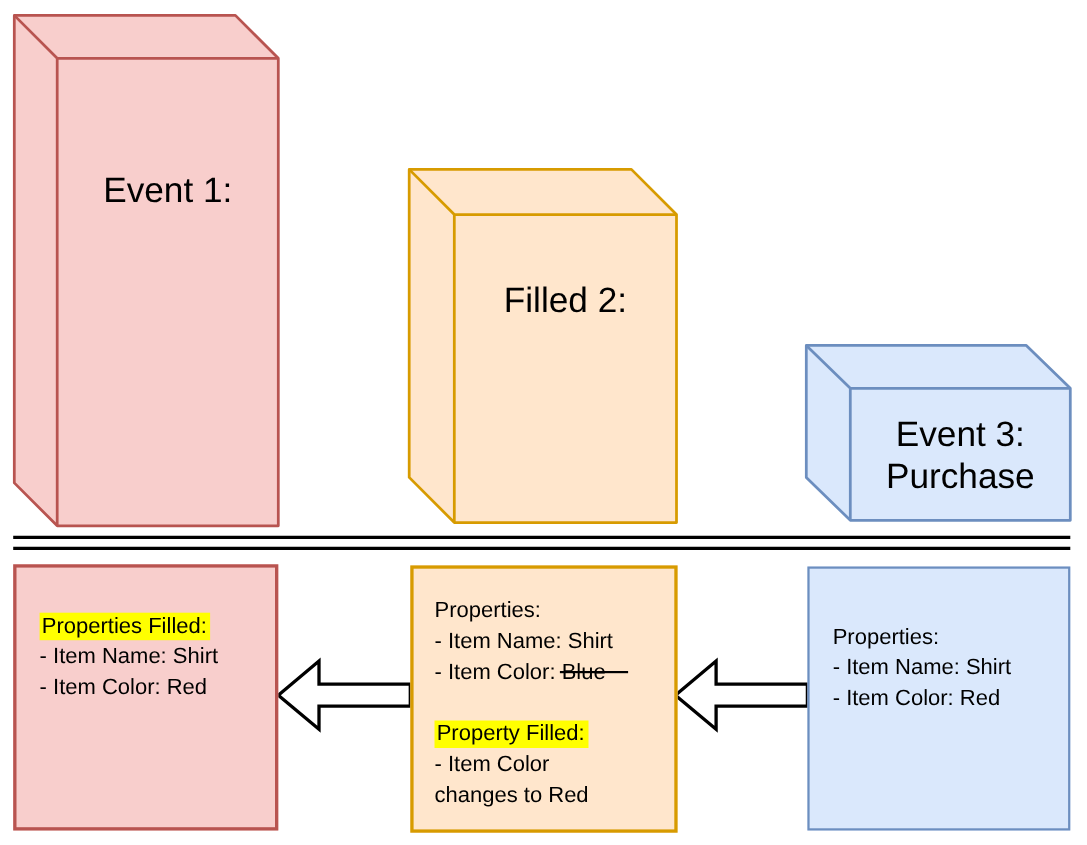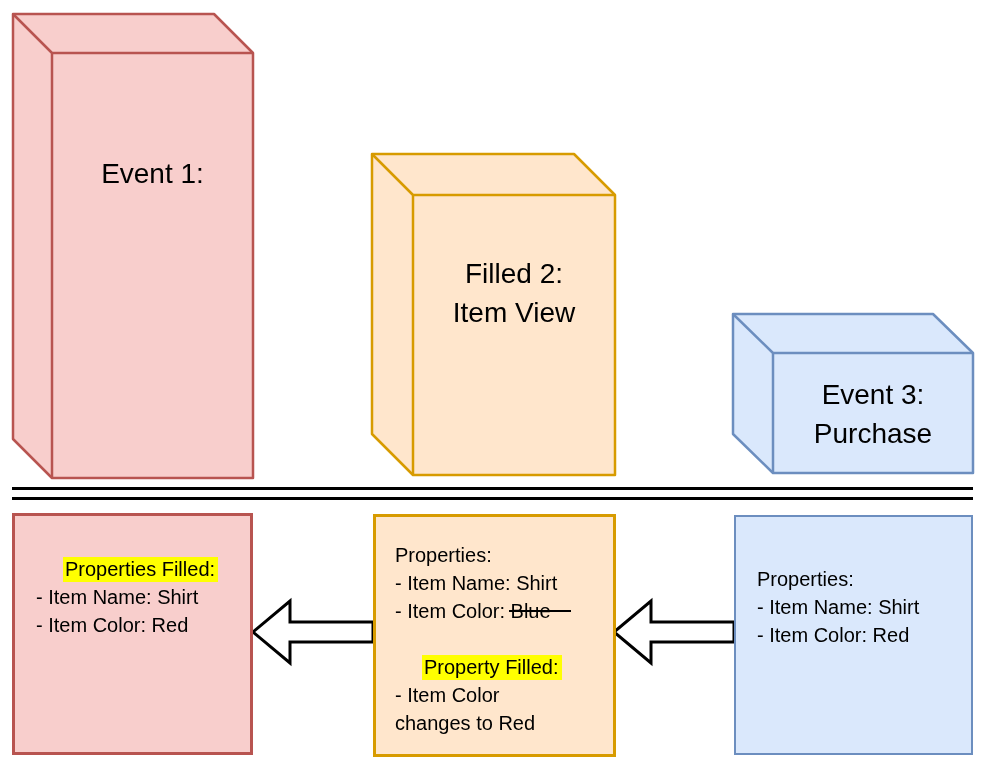--- a/index.html
+++ b/index.html
@@ -2,40 +2,40 @@
 <html><head>
 <meta charset="utf-8">
 <style>
   html,body{margin:0;padding:0;}
   body{
     width:988px;height:768px;position:relative;background:#ffffff;
     font-family:"Liberation Sans",sans-serif;color:#000;overflow:hidden;
   }
   svg.layer{position:absolute;left:0;top:0;}
   .evt-label{
-    position:absolute;text-align:center;font-size:28px;line-height:39px;
+    position:absolute;text-align:center;font-size:32px;line-height:39px;
     color:#000;white-space:nowrap;
   }
   .pbox{
     position:absolute;box-sizing:border-box;font-size:20px;line-height:28px;color:#000;
   }
   .pbox-red{
     left:12px;top:513px;width:241px;height:242px;
     background:#f8cecc;border:3px solid #b85450;padding:39px 6px 0 21px;
   }
   .pbox-orange{
     left:373px;top:514px;width:243px;height:243px;
     background:#ffe6cc;border:3px solid #d79b00;padding:24px 6px 0 19px;
   }
   .pbox-blue{
     left:734px;top:515px;width:239px;height:240px;
     background:#dae8fc;border:2px solid #6c8ebf;padding:48px 4px 0 21px;
   }
   .pline{min-height:28px;white-space:nowrap;}
-  .hl{background:#ffff00;padding:1px 3px 2px 2px;margin-left:27px;}
+  .hl{background:#ffff00;padding:1px 3px 2px 2px;}
   .struck{position:relative;display:inline-block;}
   .struck::after{
     content:"";position:absolute;left:-2px;right:-20px;top:13px;height:2px;background:#000;
   }
 </style>
 </head>
 <body>
 
 <svg class="layer" width="988" height="768" viewBox="0 0 988 768">
 
@@ -67,21 +67,20 @@
     <path d="M734 622 L651 622 L651 601 L614 632 L651 663 L651 642 L734 642 Z" fill="#ffffff" stroke="#000000" stroke-width="3" stroke-linejoin="miter"></path>
   </g>
 </svg>
 
 <div class="evt-label" style="left:52px;top:154px;width:201px">
   <div>Event 1:</div>
 </div>
 
 <div class="evt-label" style="left:413px;top:254px;width:202px">
   <div>Filled 2:</div>
-  <div>Item View</div>
 </div>
 
 <div class="evt-label" style="left:773px;top:375px;width:200px">
   <div>Event 3:</div>
   <div>Purchase</div>
 </div>
 
 <div class="pbox pbox-red">
   <div class="pline">
     <span class="hl">Properties Filled:</span>

